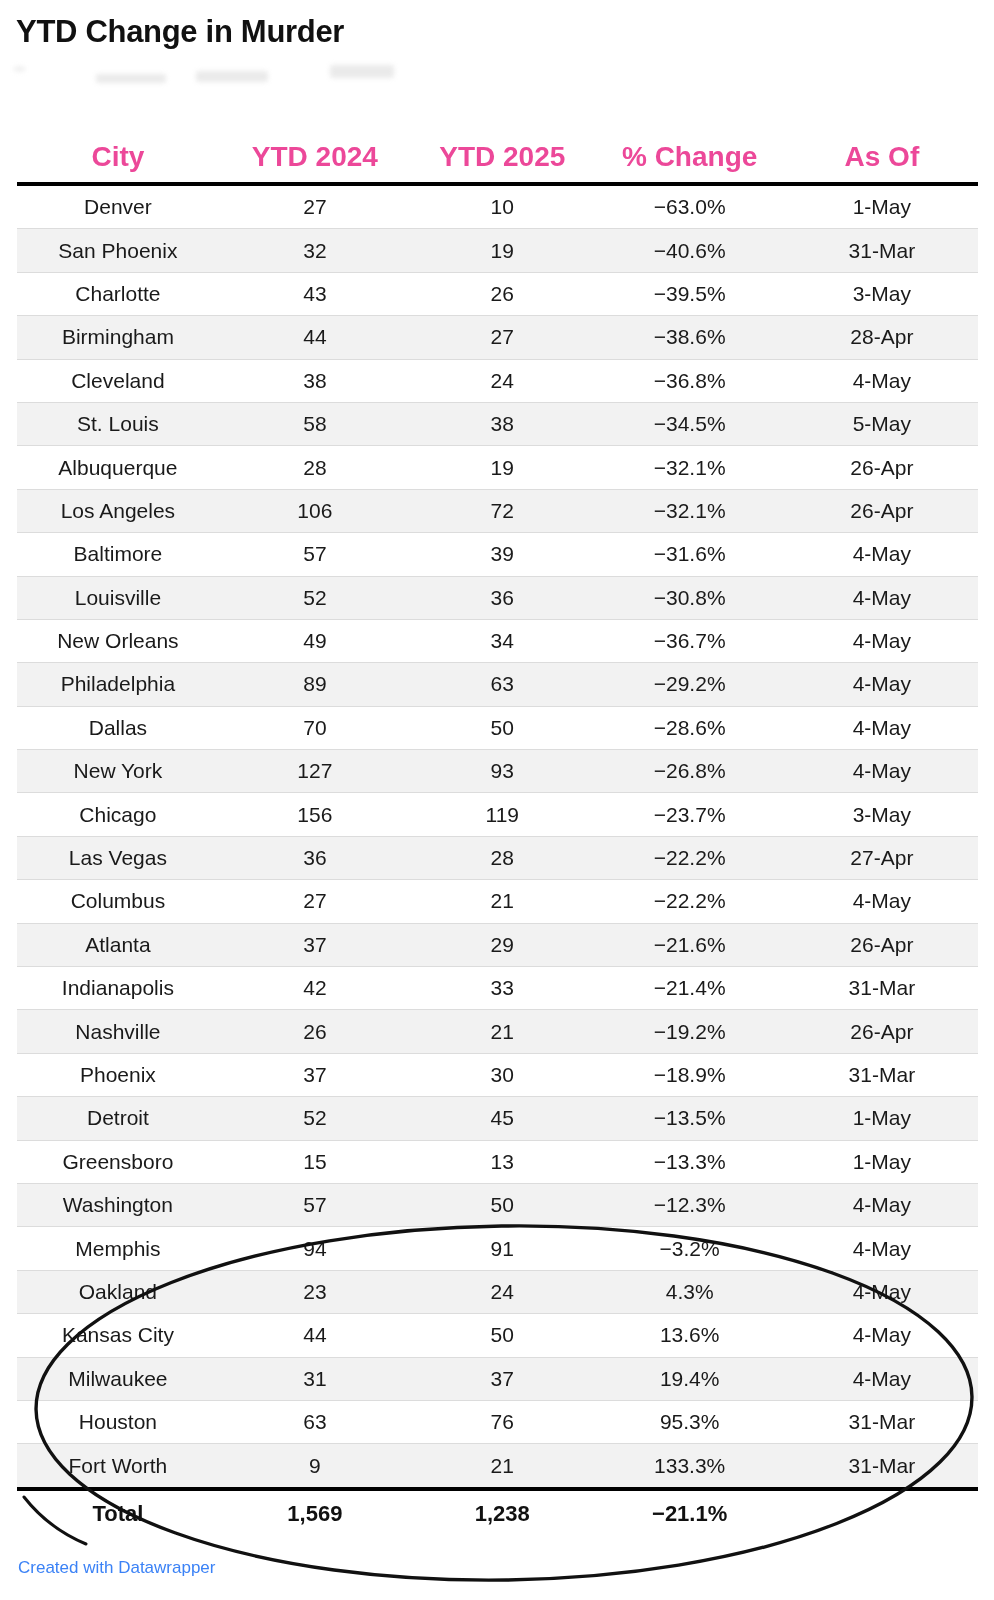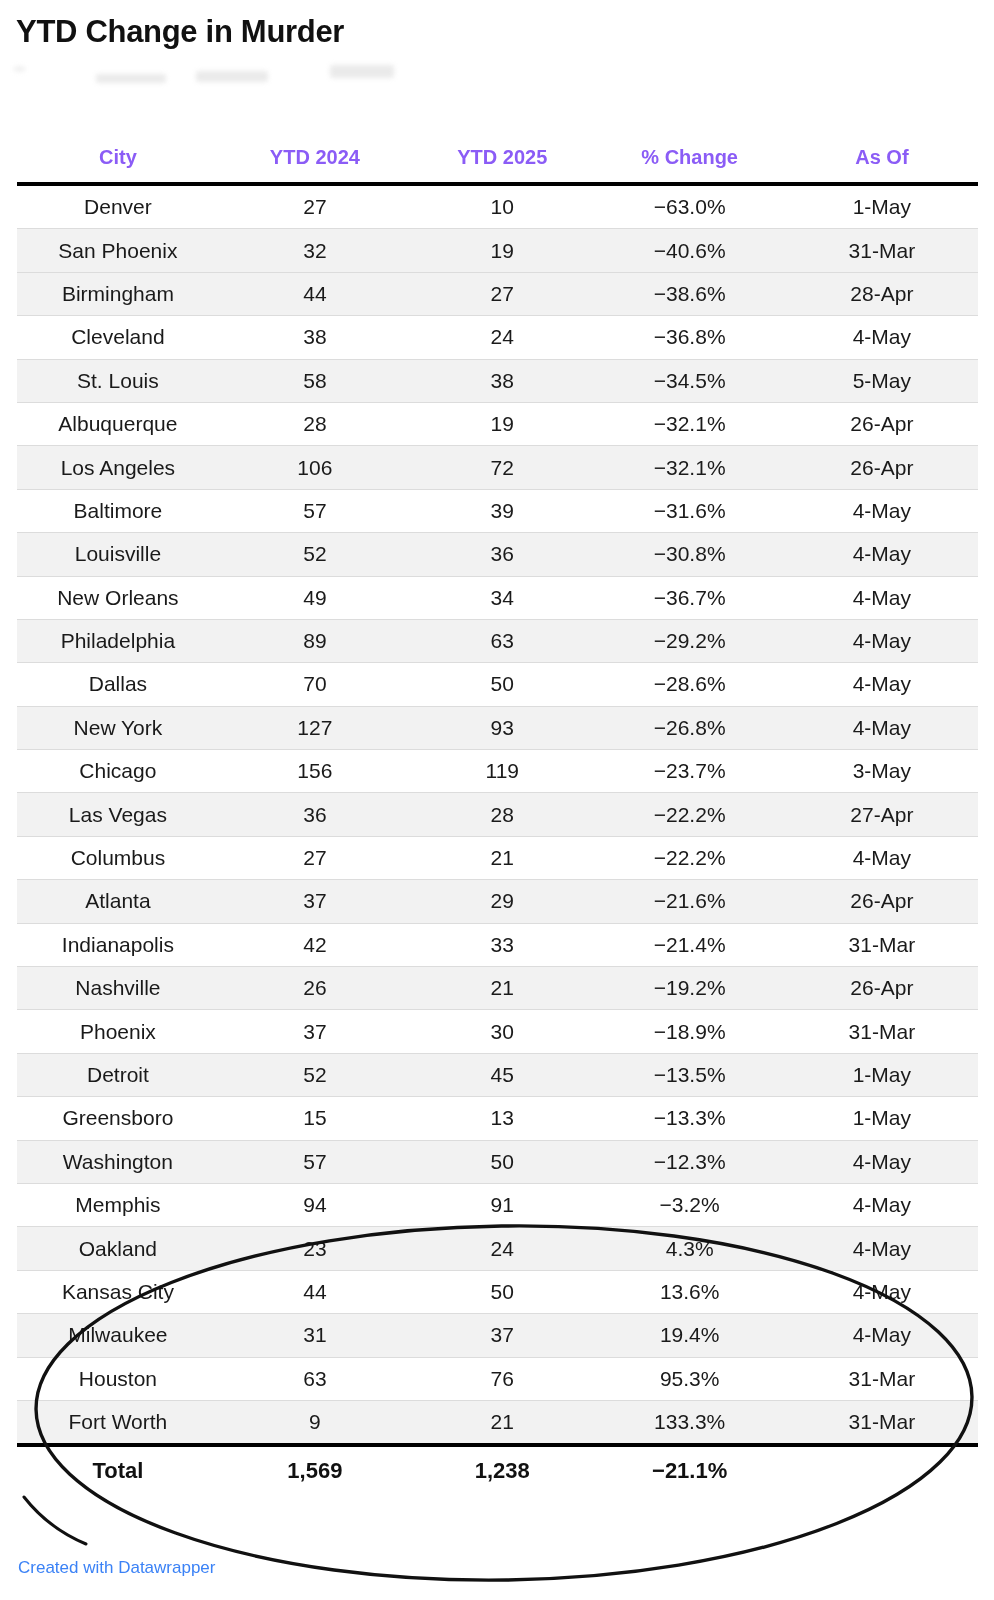--- a/index.html
+++ b/index.html
@@ -41,27 +41,27 @@
     border-collapse: collapse;
     table-layout: fixed;
   }
   #tbl col.c1 { width: 21%; }
   #tbl col.c2 { width: 20%; }
   #tbl col.c3 { width: 19%; }
   #tbl col.c4 { width: 20%; }
   #tbl col.c5 { width: 20%; }
   #tbl th {
     height: 50px;
-    font-size: 20px;
+    font-size: 28px;
     font-weight: bold;
     text-align: center;
     vertical-align: middle;
     border-bottom: 4px solid #000000;
     padding: 0;
-    color: #8b5cf6;
+    color: #ec4899;
   }
   #tbl tbody td {
     height: 42.4px;
     font-size: 21px;
     text-align: center;
     vertical-align: middle;
     padding: 0;
     border-top: 1px solid #dcdcdc;
     color: #1a1a1a;
   }
@@ -135,20 +135,27 @@
     </tr>
 
     <tr class="striped">
       <td>San Phoenix</td>
       <td>32</td>
       <td>19</td>
       <td>−40.6%</td>
       <td>31-Mar</td>
     </tr>
 
+    <tr>
+      <td>Charlotte</td>
+      <td>43</td>
+      <td>26</td>
+      <td>−39.5%</td>
+      <td>3-May</td>
+    </tr>
 
     <tr class="striped">
       <td>Birmingham</td>
       <td>44</td>
       <td>27</td>
       <td>−38.6%</td>
       <td>28-Apr</td>
     </tr>
 
     <tr>

